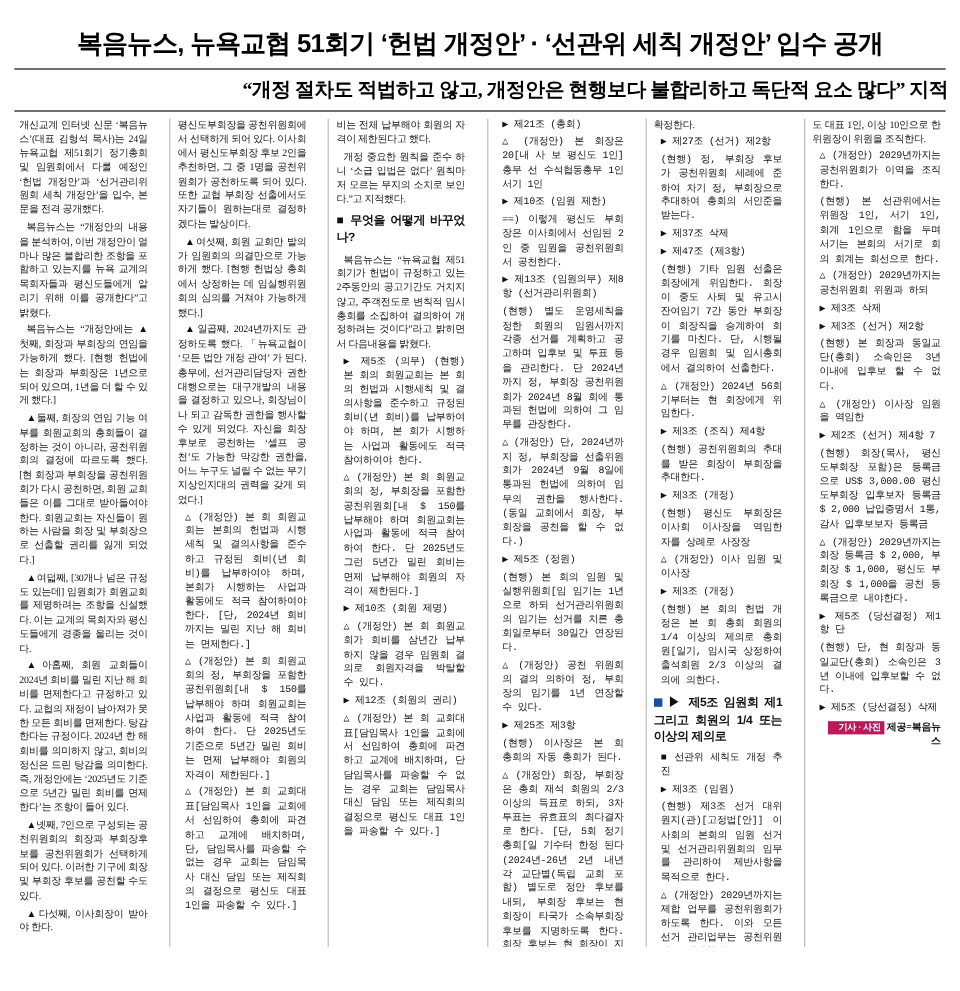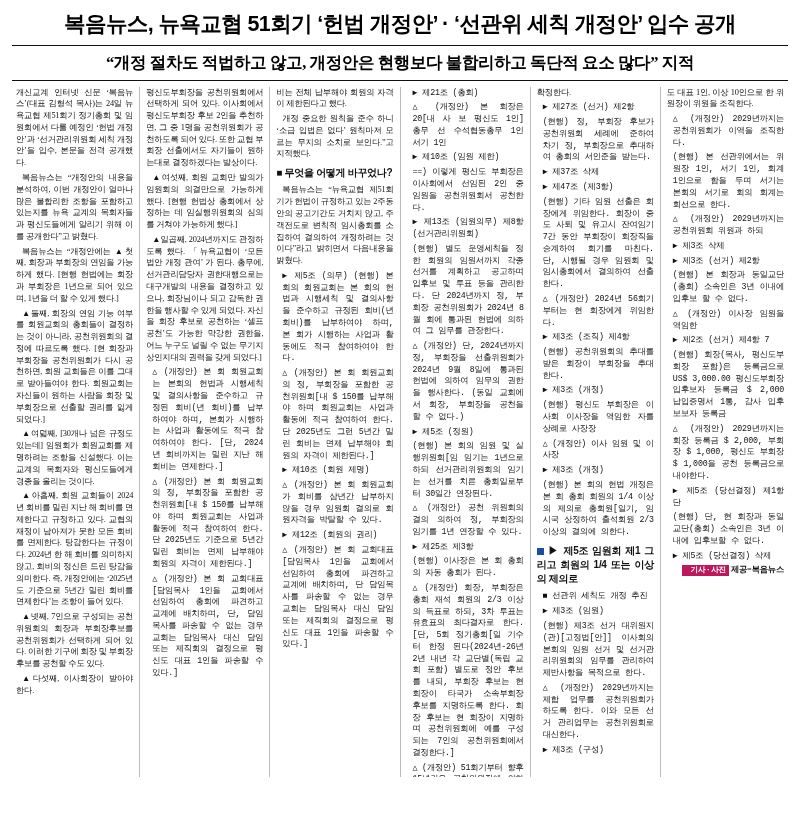--- a/index.html
+++ b/index.html
@@ -12,55 +12,55 @@
     height: 826px;
     font-family: "Liberation Serif", "DejaVu Serif", serif;
     color: #111111;
     overflow: hidden;
   }
   .page {
     position: relative;
     width: 800px;
     height: 740px;
     box-sizing: border-box;
-    padding: 8px 10px 6px 10px;
+    padding: 20px 10px 6px 10px;
   }
   .headline {
     font-family: "Liberation Sans", sans-serif;
     font-weight: bold;
     font-size: 21.5px;
     letter-spacing: -0.6px;
     text-align: center;
     line-height: 1.15;
     margin: 4px 0 2px 0;
     color: #000;
   }
   .rule-top {
     border: none;
     border-top: 1px solid #111;
     margin: 8px 2px 7px 2px;
   }
   .subhead {
     font-family: "Liberation Serif", serif;
     font-weight: bold;
     font-size: 16.5px;
-    text-align: center;
+    text-align: right;
     letter-spacing: -0.4px;
     line-height: 1.2;
     margin: 0 0 7px 0;
     color: #000;
   }
   .rule-mid {
     border: none;
     border-top: 1px solid #111;
     margin: 6px 2px 6px 2px;
   }
   .cols {
     display: flex;
-    gap: 0px;
+    gap: 12px;
     align-items: stretch;
     height: 690px;
   }
   .col {
     flex: 1 1 0;
     padding: 0 6px;
     box-sizing: border-box;
     font-size: 8.3px;
     line-height: 1.42;
     letter-spacing: -0.2px;

